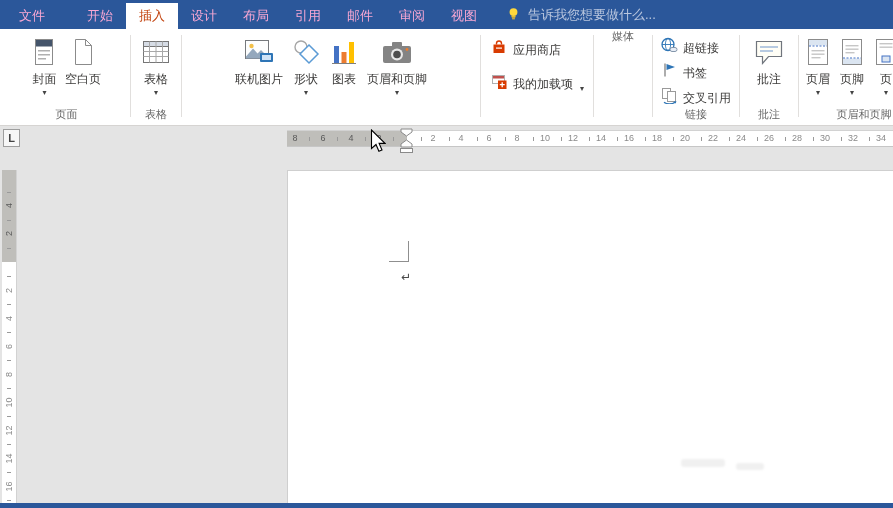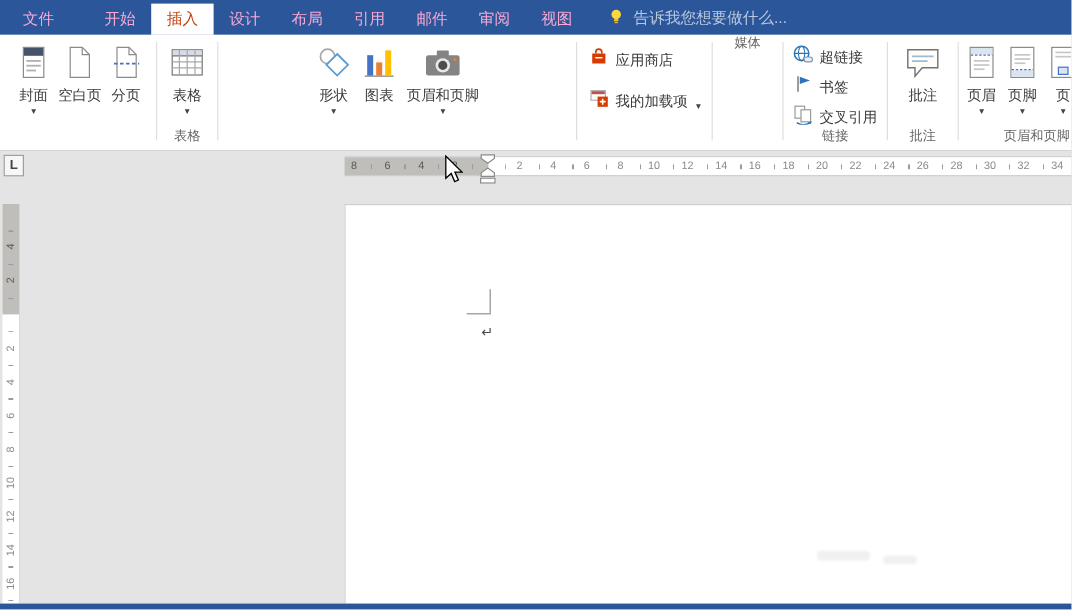--- a/index.html
+++ b/index.html
@@ -103,31 +103,22 @@
       </div>
       <div class="bigbtn">
         <div class="bicon">
             <svg width="25" height="30">
               <path d="M4.5,2.5 h10 l6,6 v19 h-16 z" fill="#fff" stroke="#8b8b8b"></path>
               <path d="M14.5,2.5 v6 h6" fill="none" stroke="#8b8b8b"></path>
             </svg>
           </div>
         <div class="blbl">空白页</div>
       </div>
-      <div class="bigbtn">
-        <div class="bicon">
-            <svg width="25" height="30">
-              <path d="M4.5,2.5 h10 l6,6 v19 h-16 z" fill="#fff" stroke="#8b8b8b"></path>
-              <path d="M14.5,2.5 v6 h6" fill="none" stroke="#8b8b8b"></path>
-              <line x1="2" y1="16" x2="23" y2="16" stroke="#4472c4" stroke-width="1.5" stroke-dasharray="3,2"></line>
-            </svg>
-          </div>
-        <div class="blbl">分页</div>
-      </div>
-    </div>
+    </div>
+    <div class="glabel">页面</div>
   </div>
   <div class="gsep"></div>
 
   <div class="group" style="width:50px">
     <div class="gcontent">
       <div class="bigbtn">
         <div class="bicon">
             <svg width="30" height="30">
               <rect x="2.5" y="4.5" width="25" height="21" fill="#fff" stroke="#767676"></rect>
               <rect x="3" y="5" width="24" height="4.5" fill="#d6dce5"></rect>
@@ -142,20 +133,32 @@
         <div class="blbl">表格</div>
         <div class="bdd">▾</div>
       </div>
     </div>
     <div class="glabel">表格</div>
   </div>
   <div class="gsep"></div>
 
   <div class="group" style="width:298px">
     <div class="gcontent">
+      <div class="bigbtn">
+        <div class="bicon">
+            <svg width="32" height="28">
+              <rect x="2.5" y="2.5" width="23" height="18" fill="#fdfefe" stroke="#76797d"></rect>
+              <circle cx="8.5" cy="8" r="2.2" fill="#f2c04a"></circle>
+              <path d="M3,18.5 l7,-8 4.5,5 3.5,-3.5 6.5,6.5 v2 h-21.5 z" fill="#94a8bd"></path>
+              <rect x="17" y="15" width="13" height="9" rx="1" fill="#2e75b6"></rect>
+              <rect x="19" y="17" width="9" height="5" fill="#cfe3f7"></rect>
+            </svg>
+          </div>
+        <div class="blbl">联机图片</div>
+      </div>
       <div class="bigbtn">
         <div class="bicon">
             <svg width="30" height="30">
               <circle cx="10" cy="10" r="6" fill="none" stroke="#a6a6a6" stroke-width="1.4"></circle>
               <polygon points="18,8 27,17 18,26 9,17" fill="#fff" stroke="#5b9bd5" stroke-width="1.5"></polygon>
             </svg>
           </div>
         <div class="blbl">形状</div>
         <div class="bdd">▾</div>
       </div>

